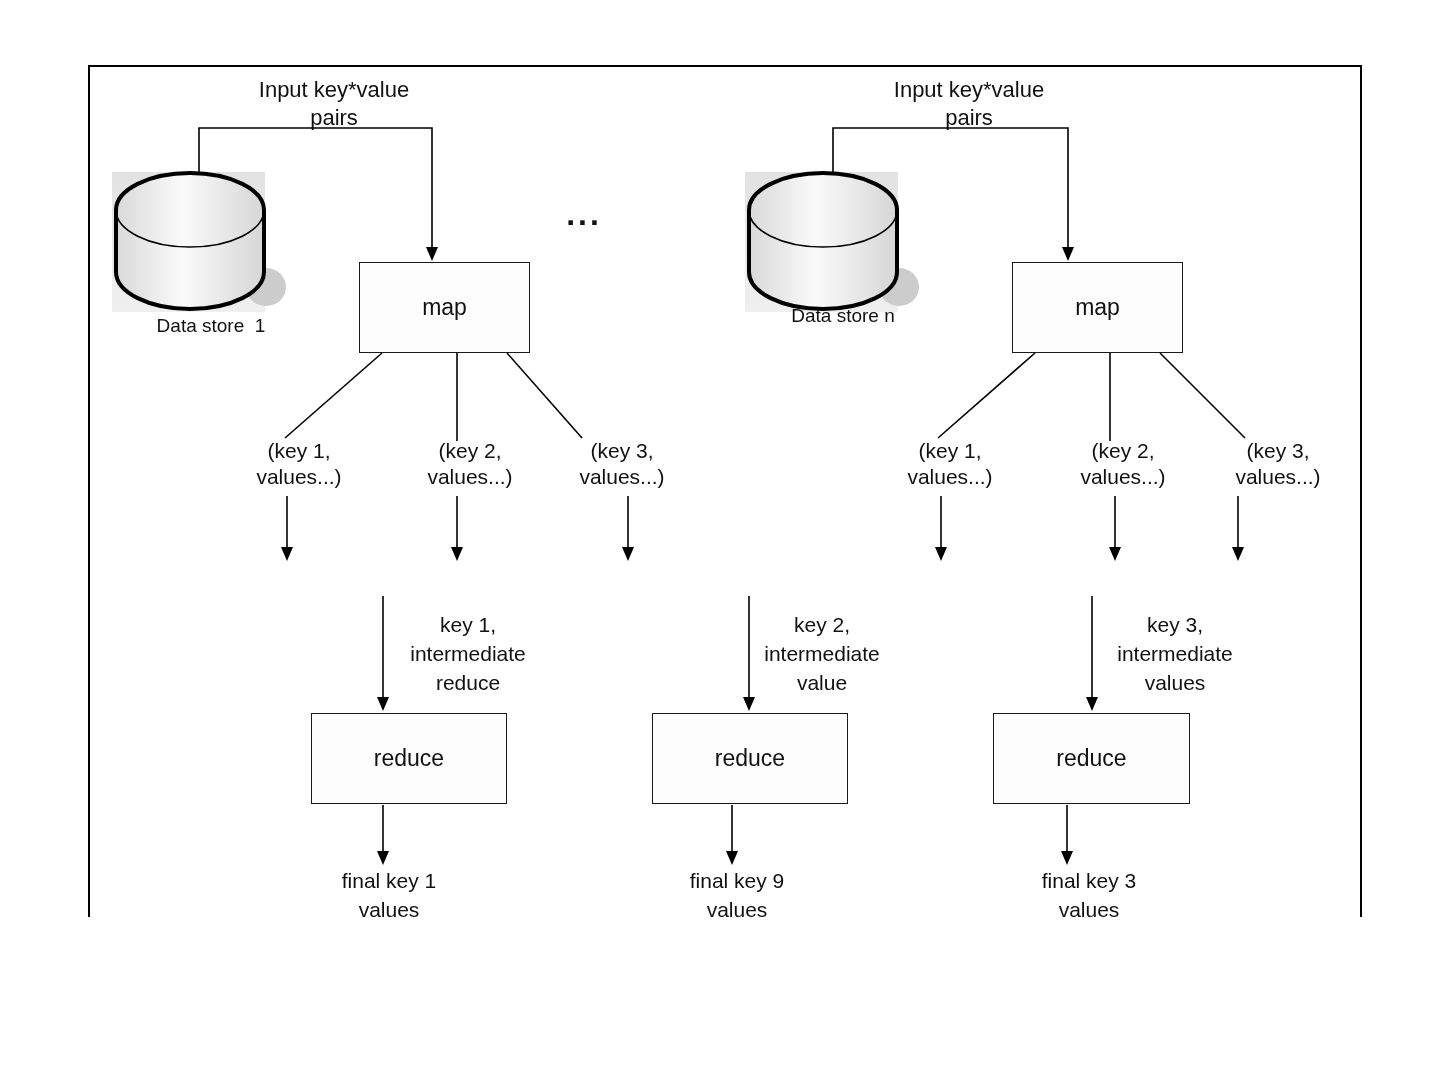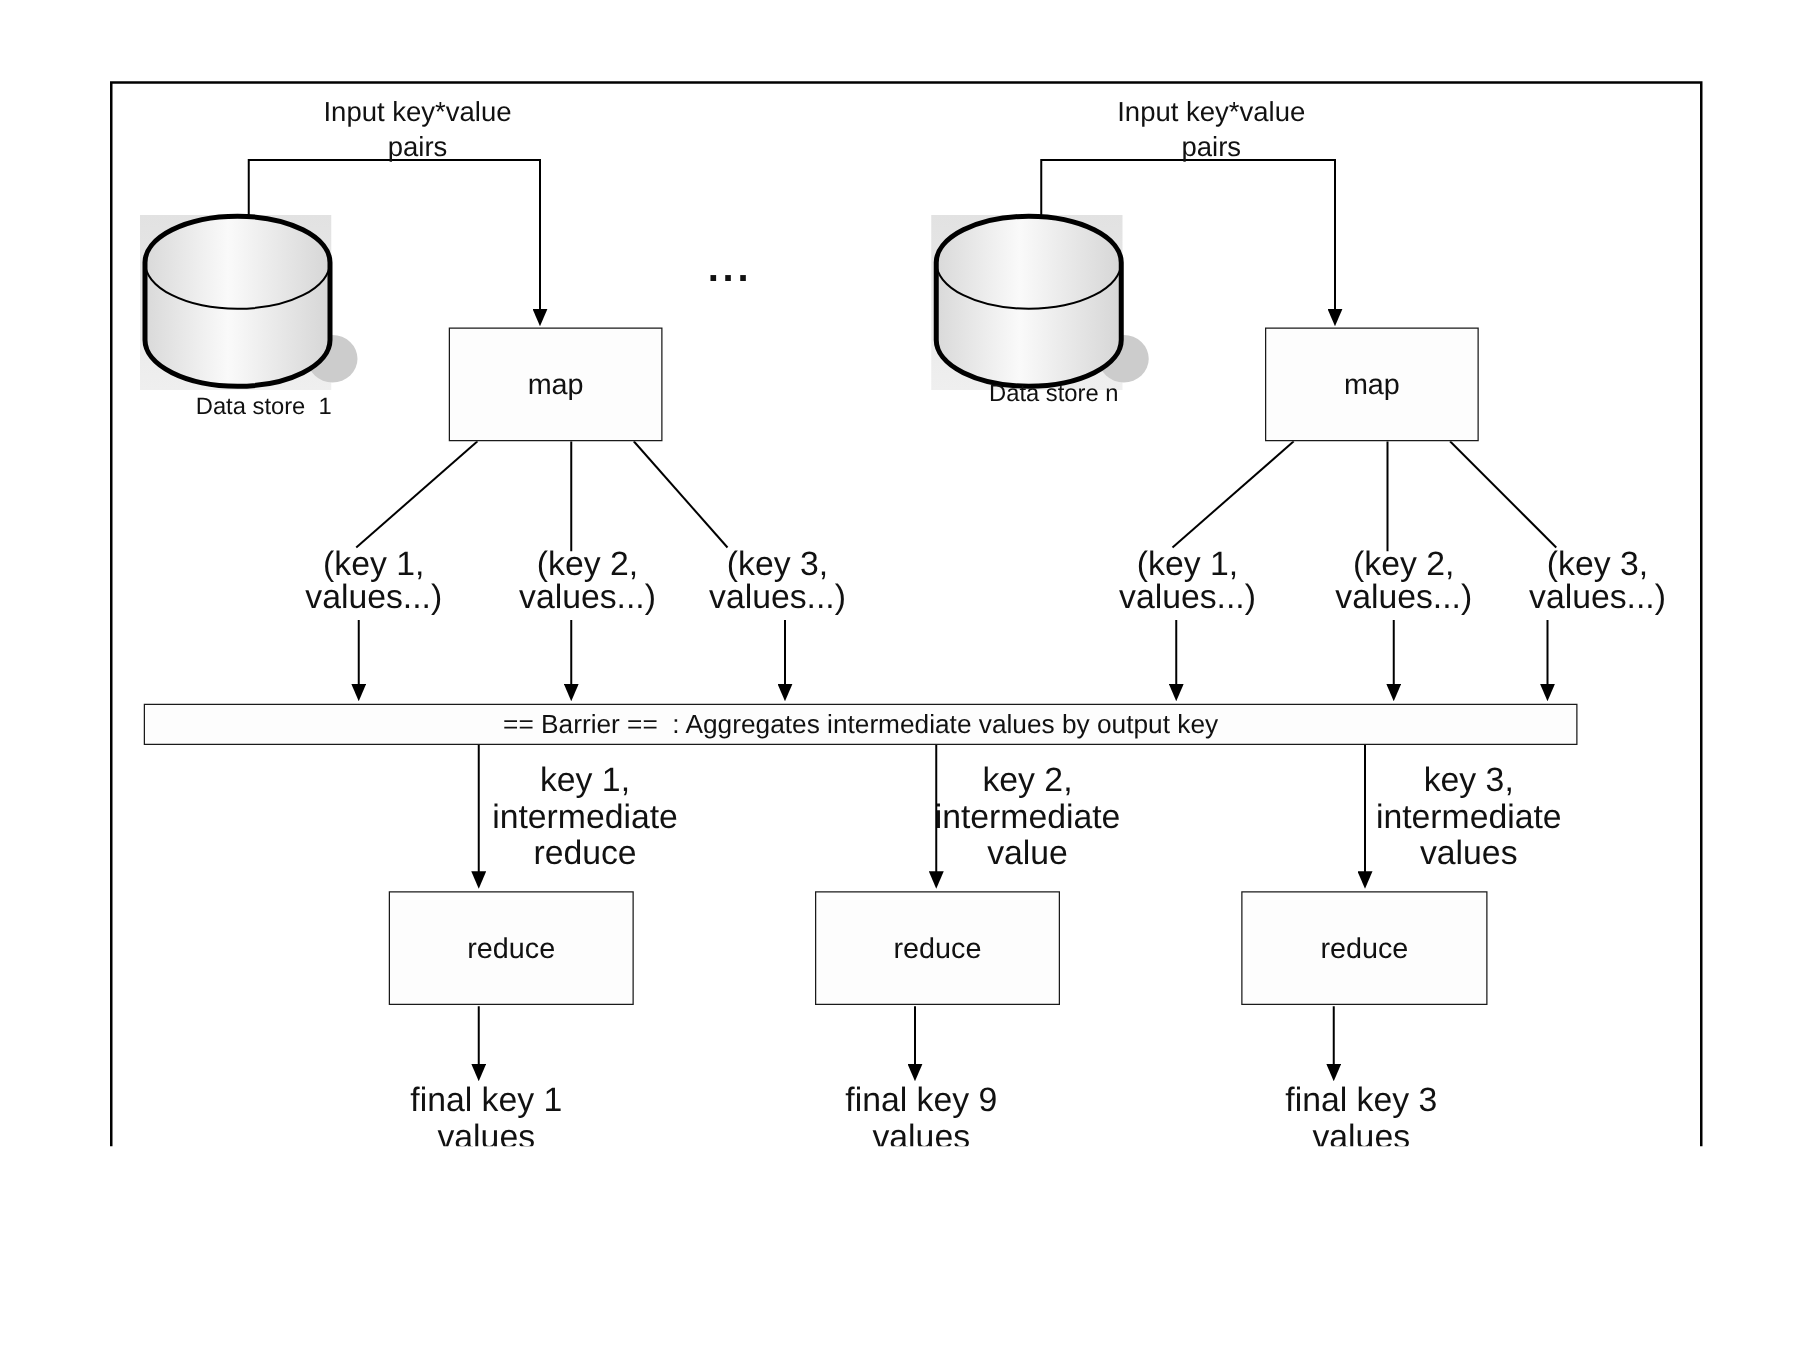--- a/index.html
+++ b/index.html
@@ -10,21 +10,21 @@
     color:#111;
   }
   .stage { position:relative; width:1440px; height:917px; background:#fff; overflow:hidden; }
   .frame {
     position:absolute; left:88px; top:65px; width:1274px; height:917px;
     border:2px solid #000; background:#fff;
   }
   svg.wires { position:absolute; left:0; top:0; width:1440px; height:1080px; }
   .lbl {
     position:absolute; transform:translateX(-50%);
-    text-align:center; white-space:pre-line; line-height:26px; font-size:27px;
+    text-align:center; white-space:pre-line; line-height:26px; font-size:21px;
   }
   .title { font-size:22px; line-height:28px; }
   .ds-label { font-size:19px;margin-left:21px; }
   .ellipsis { font-size:32px; font-weight:bold; letter-spacing:3px; line-height:32px; }
   .node {
     position:absolute; border:1.6px solid #1a1a1a; background:#fdfdfd;
     display:flex; align-items:center; justify-content:center; font-size:23px;
   }
   .barrier {
     position:absolute; left:115px; top:563px; width:1147px; height:33px;
@@ -124,23 +124,20 @@
   <div class="node" style="left:1012px; top:262px; width:171px; height:91px;">
     <span>map</span>
   </div>
   <div class="lbl" style="left:950px; top:438px;">(key 1,
 values...)</div>
   <div class="lbl" style="left:1123px; top:438px;">(key 2,
 values...)</div>
   <div class="lbl" style="left:1278px; top:438px;">(key 3,
 values...)</div>
 
-  <div class="barrier">
-    <span>== Barrier ==&nbsp; : Aggregates intermediate values by output key</span>
-  </div>
 
   <div class="lbl r-in" style="left:468px; top:610px;">key 1,
 intermediate
 reduce</div>
   <div class="node" style="left:311px; top:713px; width:196px; height:91px;">
     <span>reduce</span>
   </div>
   <div class="lbl f-out" style="left:389px; top:866px;">final key 1
 values</div>
 

